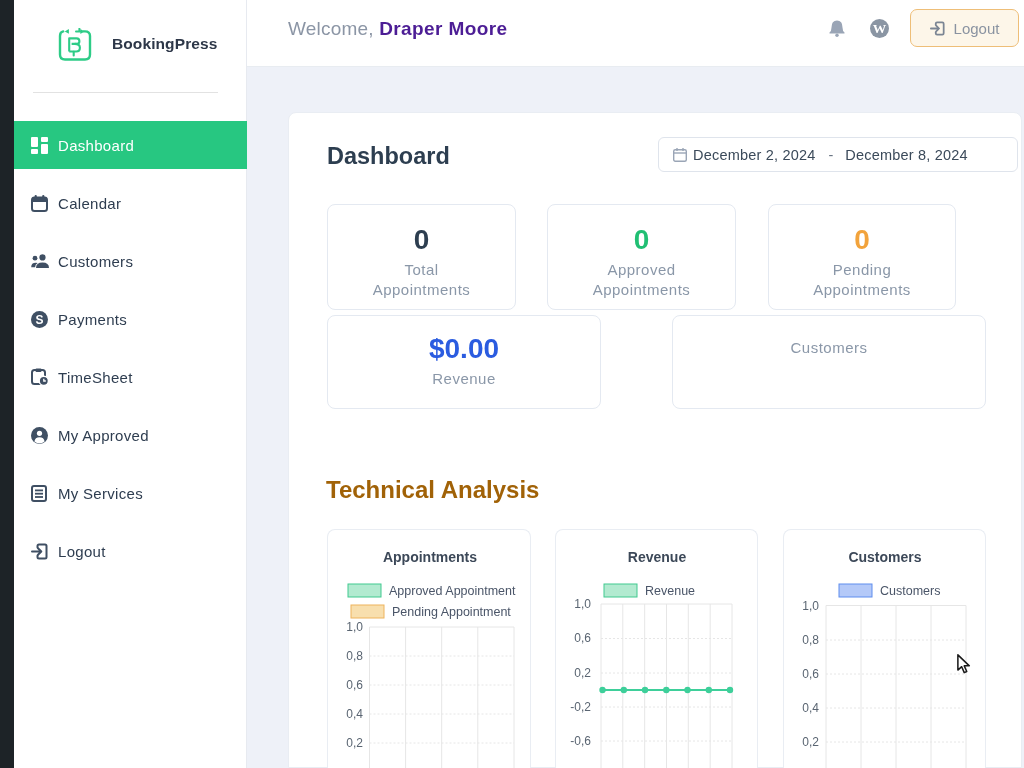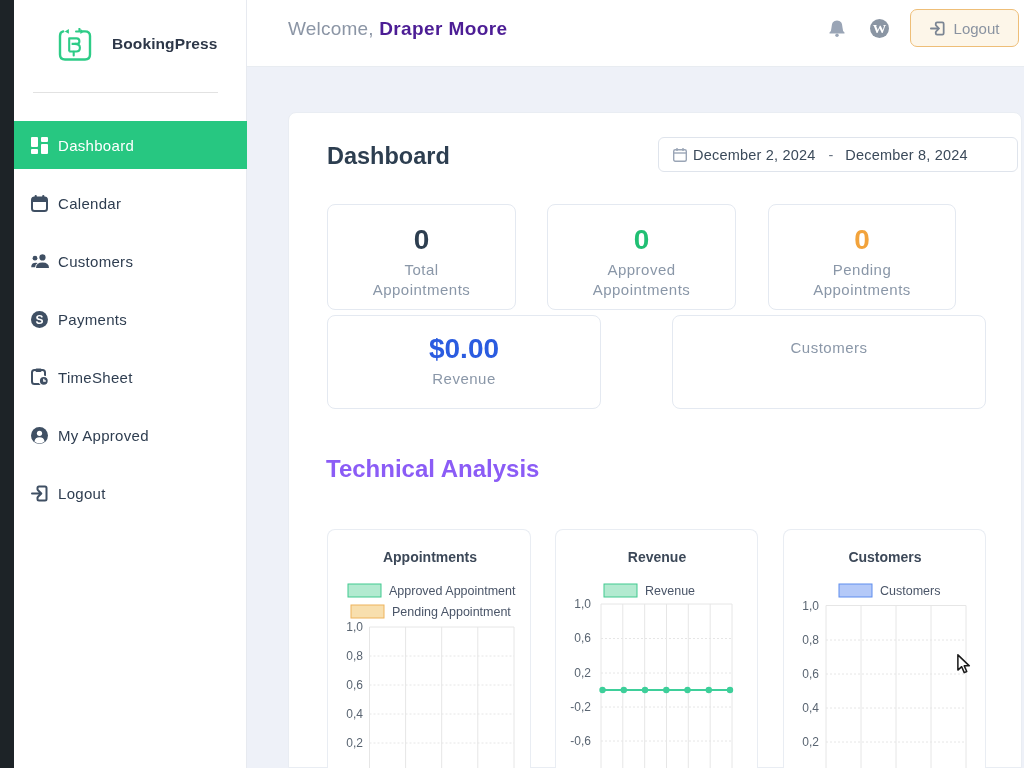--- a/index.html
+++ b/index.html
@@ -92,20 +92,31 @@
       <span class="mic">
     <svg width="17" height="17" viewBox="0 0 17 17">
           <circle cx="8.5" cy="8.5" r="8.5" fill="#3f4f63"></circle>
           <circle cx="8.5" cy="6.3" r="2.6" fill="#fff"></circle>
           <path d="M3.4 14.6 q0.6-4.4 5.1-4.4 q4.5 0 5.1 4.4 a 8.5 8.5 0 0 1 -10.2 0 z" fill="#fff"></path>
         </svg>
   </span>
       <span class="mit">My Approved</span>
     </div>
 
+  <div class="mi">
+      <span class="mic">
+    <svg width="16" height="17" viewBox="0 0 16 17">
+          <rect x="1" y="1" width="14" height="15" rx="2" fill="none" stroke="#3f4f63" stroke-width="2"></rect>
+          <rect x="4" y="4.5" width="8" height="1.8" fill="#3f4f63"></rect>
+          <rect x="4" y="7.8" width="8" height="1.8" fill="#3f4f63"></rect>
+          <rect x="4" y="11.1" width="8" height="1.8" fill="#3f4f63"></rect>
+        </svg>
+  </span>
+      <span class="mit">My Services</span>
+    </div>
 
   <div class="mi">
       <span class="mic">
     <svg width="17" height="17" viewBox="0 0 17 17">
           <path d="M6.5 4.5 L6.5 3 Q6.5 1.5 8 1.5 L14 1.5 Q15.5 1.5 15.5 3 L15.5 14 Q15.5 15.5 14 15.5 L8 15.5 Q6.5 15.5 6.5 14 L6.5 12.5" fill="none" stroke="#3f4f63" stroke-width="2" stroke-linecap="round"></path>
           <path d="M1 8.5 L10 8.5 M7 5.2 L10.3 8.5 L7 11.8" stroke="#3f4f63" stroke-width="2" fill="none" stroke-linecap="round" stroke-linejoin="round"></path>
         </svg>
   </span>
       <span class="mit">Logout</span>
     </div>
@@ -180,21 +191,21 @@
 <div class="abs statc" style="left:672px;top:315px;width:314px;height:94px;">
   <div class="lbl" style="margin-top:22px;">Customers</div>
 </div>
 
 <style>
   .statc { background:#fff;border:1px solid #e4e9f1;border-radius:8px;text-align:center; }
   .statc .num { font-size:28px;font-weight:bold;margin-top:19px; }
   .statc .lbl { font-size:15px;color:#8a97a8;line-height:20px;margin-top:4px;letter-spacing:0.5px; }
 </style>
 
-<div class="abs" style="left:326px;top:455px;font-size:24px;font-weight:bold;color:#8b5cf6;letter-spacing:0px;">Technical Analysis</div>
+<div class="abs" style="left:326px;top:476px;font-size:24px;font-weight:bold;color:#a16207;letter-spacing:0px;">Technical Analysis</div>
 
 <div class="abs chartc" style="left:327px;top:529px;width:204px;height:239px;">
 <svg width="204" height="239" viewBox="0 0 204 239">
   <text x="102" y="32" text-anchor="middle" font-size="14" font-weight="bold" fill="#3c4858">Appointments</text>
   <rect x="20" y="54" width="33" height="13" fill="#b2ead0" stroke="#41c98f" stroke-width="1"></rect>
   <text x="61" y="65" font-size="12.5" fill="#4a5568">Approved Appointment</text>
   <rect x="23" y="75" width="33" height="13" fill="#f8dfae" stroke="#eeb35c" stroke-width="1"></rect>
   <text x="64" y="86" font-size="12.5" fill="#4a5568">Pending Appointment</text>
   <g font-size="12" fill="#5a6572" text-anchor="end">
     <text x="35" y="101">1,0</text>

